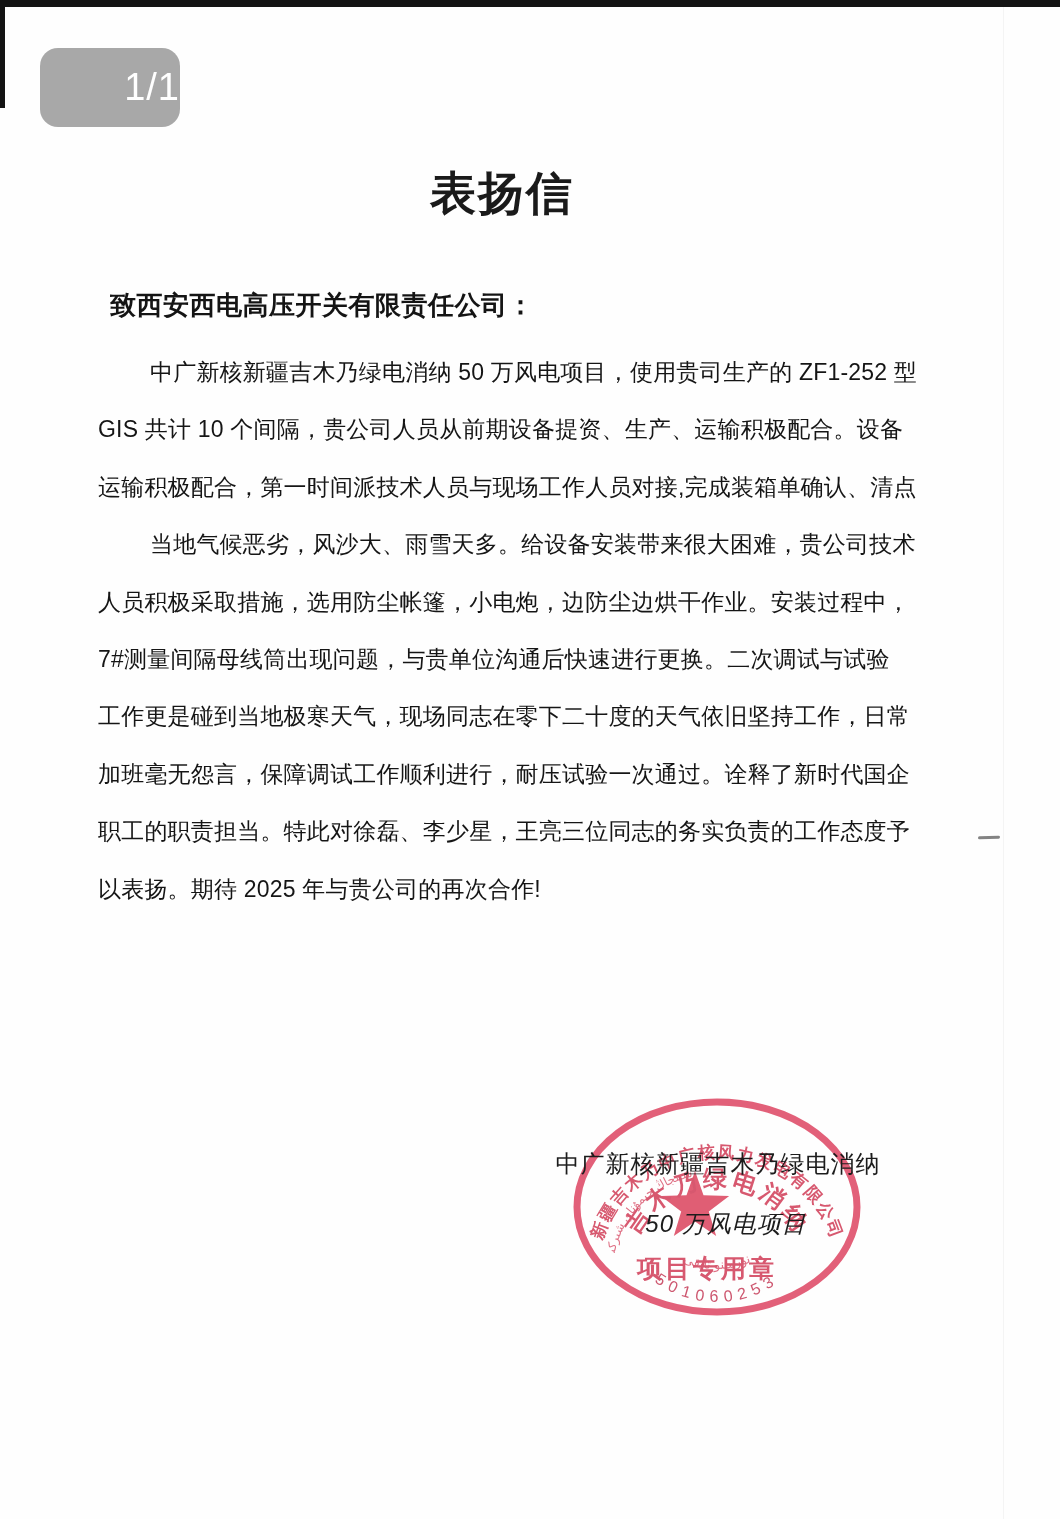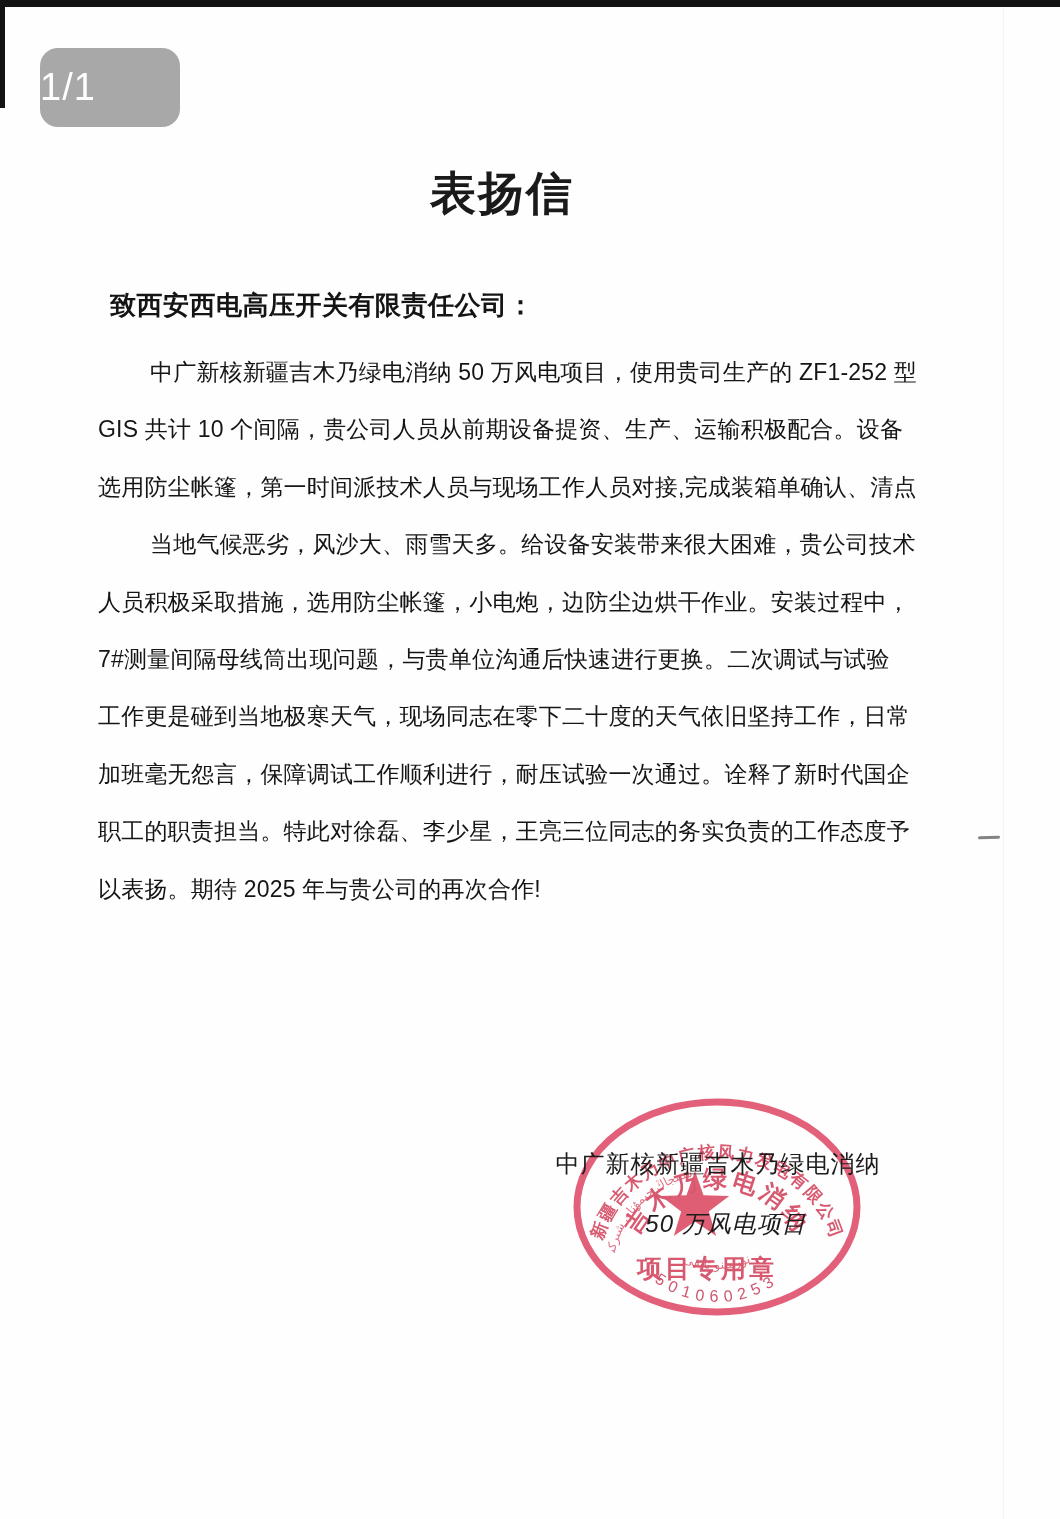--- a/index.html
+++ b/index.html
@@ -14,21 +14,21 @@
   
   .photo-edge-top{position:absolute;left:0;top:0;width:1060px;height:7px;background:#131313;}
   .photo-edge-left{position:absolute;left:0;top:0;width:5px;height:108px;background:#131313;}
   .page-edge-line{position:absolute;left:1003px;top:7px;width:1px;height:1512px;background:rgba(0,0,0,0.04);}
   .artifact-dash{position:absolute;left:978px;top:836px;width:22px;height:3px;background:#5a5a5a;border-radius:2px;transform:rotate(-2deg);opacity:.75;}
 
   
   .page-badge{
     position:absolute;left:40px;top:48px;width:140px;height:79px;
     background:#a8a8a8;border-radius:18px;
-    display:flex;align-items:center;justify-content:flex-start;
+    display:flex;align-items:center;justify-content:flex-end;
     color:#ffffff;font-size:38px;font-weight:400;letter-spacing:1px;
   }
 
   
   .title{
     position:absolute;left:487px;top:148px;transform:translateX(-50%);
     margin:15px;font-size:46px;font-weight:700;letter-spacing:2px;color:#1a1a1a;white-space:nowrap;
   }
   .salutation{
     position:absolute;left:110px;top:288px;
@@ -69,21 +69,21 @@
     <span>1/1</span>
   </div>
 
   <h1 class="title">表扬信</h1>
 
   <div class="salutation">致西安西电高压开关有限责任公司：</div>
 
   <div class="letter-body">
     <div class="line indent">中广新核新疆吉木乃绿电消纳 50 万风电项目，使用贵司生产的 ZF1-252 型</div>
     <div class="line">GIS 共计 10 个间隔，贵公司人员从前期设备提资、生产、运输积极配合。设备</div>
-    <div class="line">选用防尘帐篷，第一时间派技术人员与现场工作人员对接,完成装箱单确认、清点</div>
+    <div class="line">运输积极配合，第一时间派技术人员与现场工作人员对接,完成装箱单确认、清点</div>
     <div class="line indent">当地气候恶劣，风沙大、雨雪天多。给设备安装带来很大困难，贵公司技术</div>
     <div class="line">人员积极采取措施，选用防尘帐篷，小电炮，边防尘边烘干作业。安装过程中，</div>
     <div class="line">7#测量间隔母线筒出现问题，与贵单位沟通后快速进行更换。二次调试与试验</div>
     <div class="line">工作更是碰到当地极寒天气，现场同志在零下二十度的天气依旧坚持工作，日常</div>
     <div class="line">加班毫无怨言，保障调试工作顺利进行，耐压试验一次通过。诠释了新时代国企</div>
     <div class="line">职工的职责担当。特此对徐磊、李少星，王亮三位同志的务实负责的工作态度予</div>
     <div class="line nj">以表扬。期待 2025 年与贵公司的再次合作!</div>
   </div>
 
   <svg class="seal" viewBox="0 0 300 230" aria-hidden="true">

